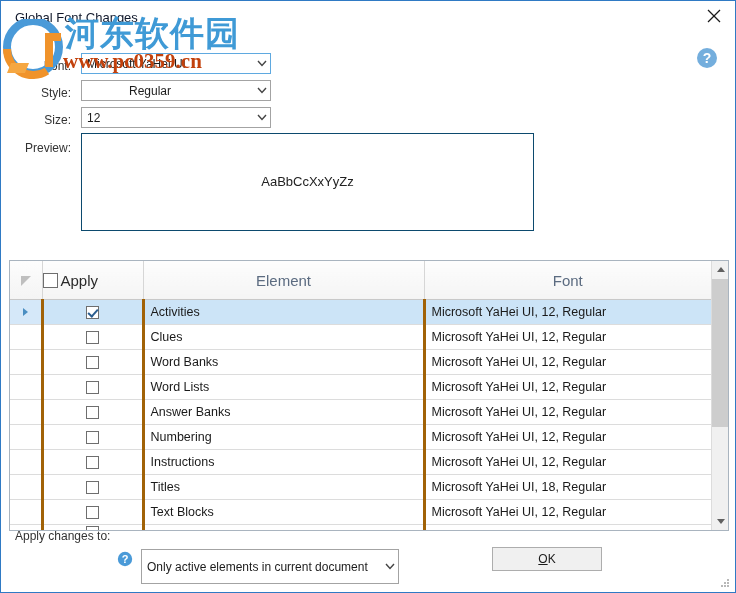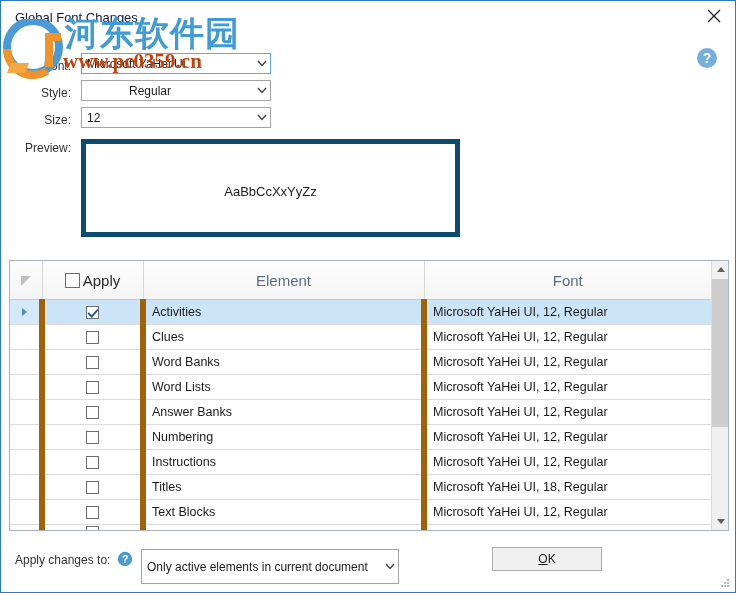--- a/index.html
+++ b/index.html
@@ -134,26 +134,26 @@
     flex: 0 0 17px;
     display: flex;
     align-items: center;
     justify-content: center;
   }
 
   
   .preview-box {
     position: absolute;
     left: 80px;
-    top: 138px;
-    width: 379px;
+    top: 132px;
+    width: 453px;
     height: 98px;
     box-sizing: border-box;
     background: #ffffff;
-    border: 5px solid #0c4a6e;
+    border: 1px solid #0c4a6e;
   }
   .preview-sample {
     position: absolute;
     left: 0;
     right: 0;
     top: 40px;
     text-align: center;
     font-size: 13px;
     color: #222222;
   }
@@ -195,34 +195,33 @@
     vertical-align: middle;
     cursor: default;
   }
   .grid-table thead th.th-apply {
     font-size: 15px;
     color: #2b2b2b;
   }
   .th-apply-inner {
     display: flex;
     align-items: center;
-    justify-content: center;
     gap: 3px;
   }
   .corner-tri {
     display: inline-block;
     width: 0; height: 0;
     border-left: 10px solid #bfbfbf;
     border-bottom: 10px solid transparent;
     margin-top: 2px;
   }
 
   .grid-table tbody td {
     height: 24px;
-    border-right: 6px solid #a16207;
+    border-right: 3px solid #a16207;
     border-bottom: 1px solid #dcdcdc;
     font-size: 12.5px;
     color: #1a1a1a;
     padding: 0 0 0 6px;
     vertical-align: middle;
     white-space: nowrap;
     overflow: hidden;
     cursor: default;
   }
   .grid-table tbody td.td-ind {
@@ -322,21 +321,21 @@
     width: 0; height: 0;
     border-left: 4px solid transparent;
     border-right: 4px solid transparent;
     border-top: 5px solid #606060;
   }
 
   
   .footer-label {
     position: absolute;
     left: 14px;
-    top: 552px;
+    top: 528px;
     font-size: 12px;
     color: #333333;
     white-space: nowrap;
   }
   .help-footer {
     position: absolute;
     left: 116px;
     top: 550px;
     width: 16px;
     height: 16px;

